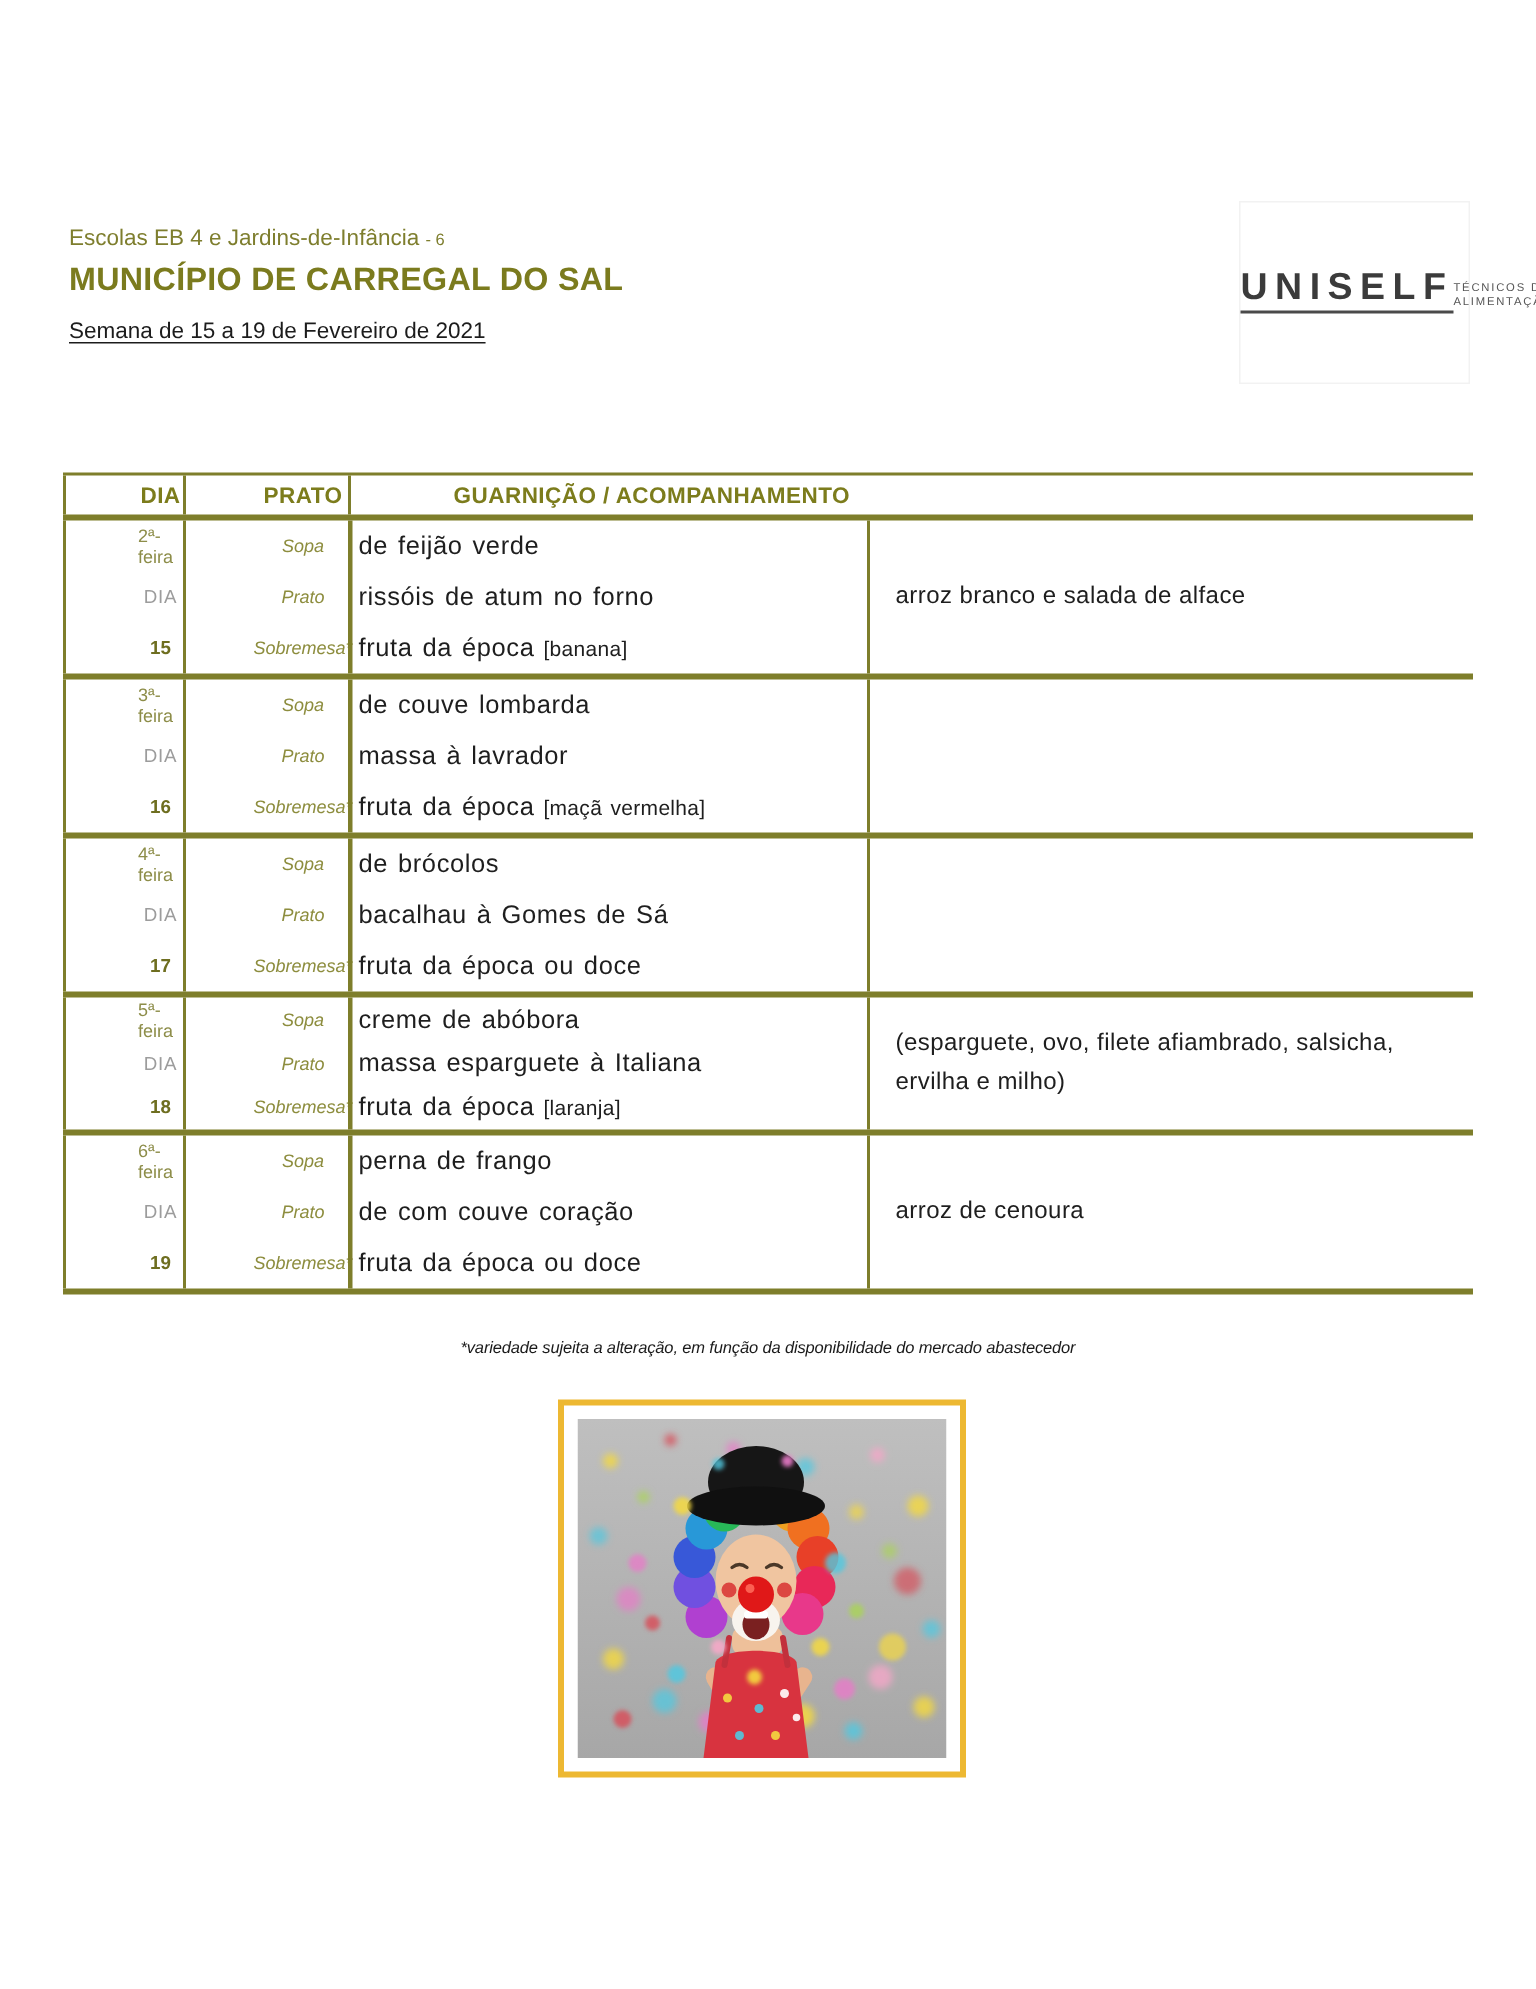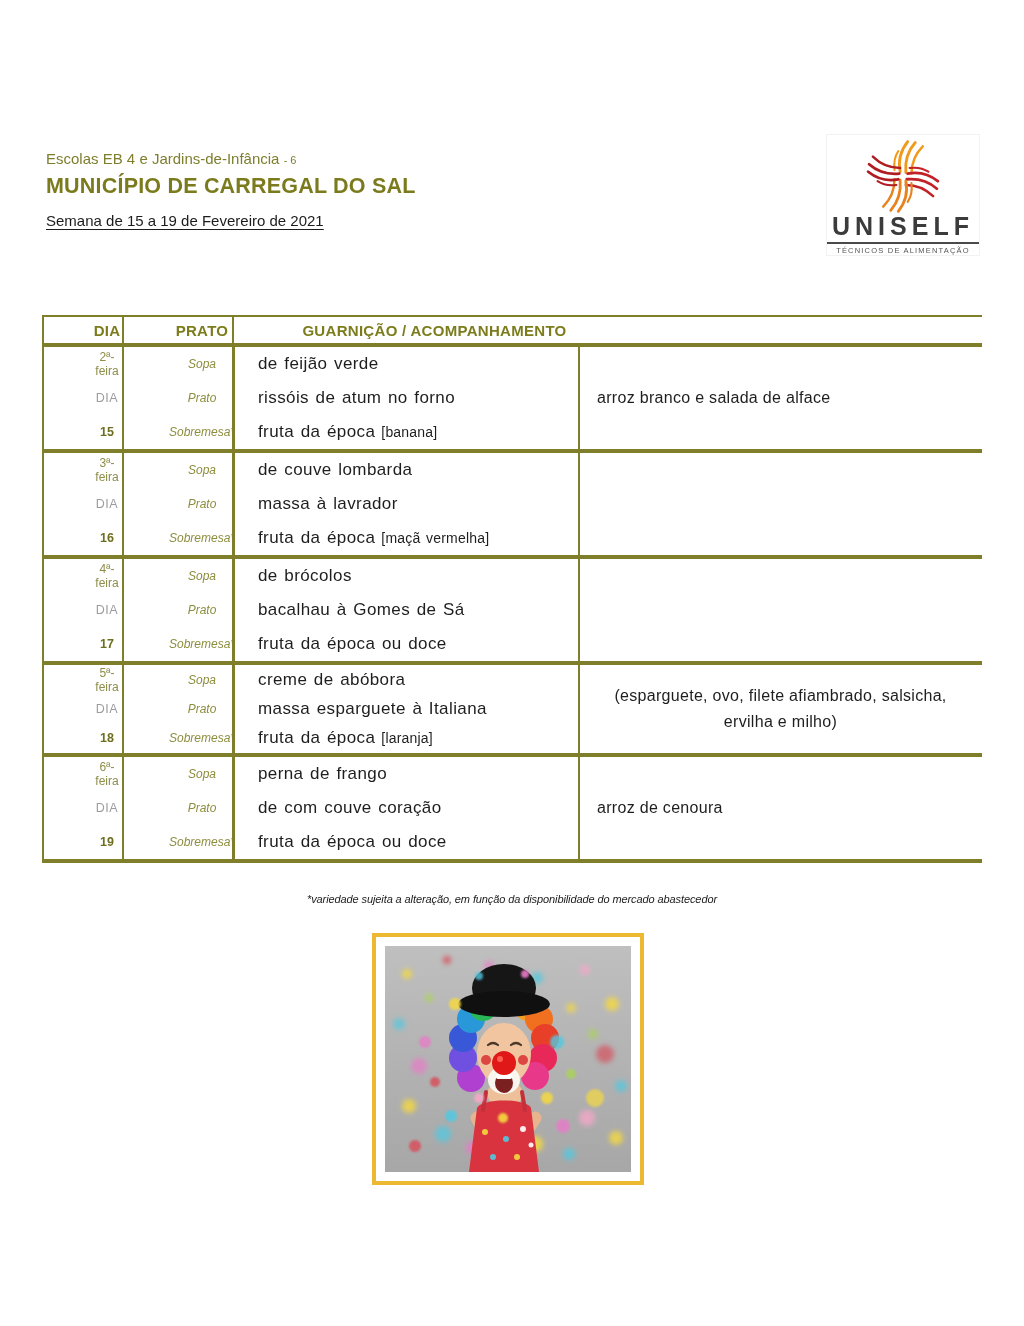--- a/index.html
+++ b/index.html
@@ -8,45 +8,45 @@
     font-family:"Liberation Sans", sans-serif;color:#1e1e1e;overflow:hidden;
   }
   
   .header-left{position:absolute;left:46px;top:150px;width:560px;}
   .school-line{color:#7e7e2e;font-size:15px;}
   .school-suffix{font-size:11px;color:#7e7e2e;}
   .page-title{color:#7b7b1e;font-size:21.5px;font-weight:bold;letter-spacing:.2px;margin-top:7px;}
   .week-line{margin-top:13px;font-size:15px;color:#1c1c1c;text-decoration:underline;text-underline-offset:3px;}
   
   .logo-box{position:absolute;left:826px;top:134px;width:152px;height:120px;
-    border:1px solid #f2f2f2;display:flex;flex-direction:column;align-items:center;background:#fff;}
+    border:1px solid #f2f2f2;display:flex;flex-direction:row;align-items:center;background:#fff;}
   .logo-name{font-size:25px;font-weight:600;letter-spacing:5px;color:#3b3b3b;margin-top:-4px;
     width:100%;text-align:center;border-bottom:2px solid #4a4a4a;padding-bottom:1px;}
   .logo-tagline{font-size:7.5px;letter-spacing:1.2px;color:#555;margin-top:2px;}
   
   .menu-table{position:absolute;left:42px;top:315px;width:940px;border-top:2px solid #7e7e2b;}
   .trow{display:flex;border-bottom:4px solid #7e7e2b;box-sizing:border-box;}
   .thead{height:30px;}
   .cell{box-sizing:border-box;padding-left:48px;}
   .c1{width:80px;border-left:2px solid #7e7e2b;}
   .c2{width:110px;border-left:2px solid #7e7e2b;}
   .c3{width:346px;border-left:3px solid #7e7e2b;}
   .c4{width:404px;border-left:2px solid #7e7e2b;}
   .th{display:flex;align-items:center;justify-content:center;
     color:#7c7c1c;font-weight:bold;font-size:15px;letter-spacing:.3px;}
-  .day-row{height:106px;text-align:center;}
+  .day-row{height:106px;}
   .day-row.tall{height:92px;}
   .stack{display:flex;flex-direction:column;}
   .stack>div{flex:1;display:flex;align-items:center;}
   .c1.stack>div,.c2.stack>div{justify-content:center;}
   .day-name{color:#8d8d49;font-size:12px;}
   .day-word{color:#9c9c9c;font-size:12.5px;letter-spacing:.5px;}
   .day-number{color:#6e6e20;font-weight:bold;font-size:12.5px;}
   .course-label{color:#8d8d3e;font-style:italic;font-size:12px;}
-  .c3.stack{padding-left:23px;}
+  .c3.stack{padding-left:4px;}
   .ementa-line{font-size:17px;color:#1e1e1e;letter-spacing:.4px;word-spacing:1.5px;}
   .bracket{font-size:14px;margin-left:6px;letter-spacing:.2px;}
   .c4{display:flex;align-items:center;padding:0 18px 0 17px;}
   .guarnicao{font-size:16px;color:#1e1e1e;letter-spacing:.3px;line-height:1.6;}
   
   .notes{position:absolute;left:0;top:891px;width:1024px;text-align:center;}
   .note-line{font-size:11px;font-style:italic;color:#1a1a1a;line-height:16px;letter-spacing:-.1px;}
   
   .photo-frame{position:absolute;left:372px;top:933px;width:272px;height:252px;
     box-sizing:border-box;border:4px solid #edb832;background:#fff;padding:9px;}

